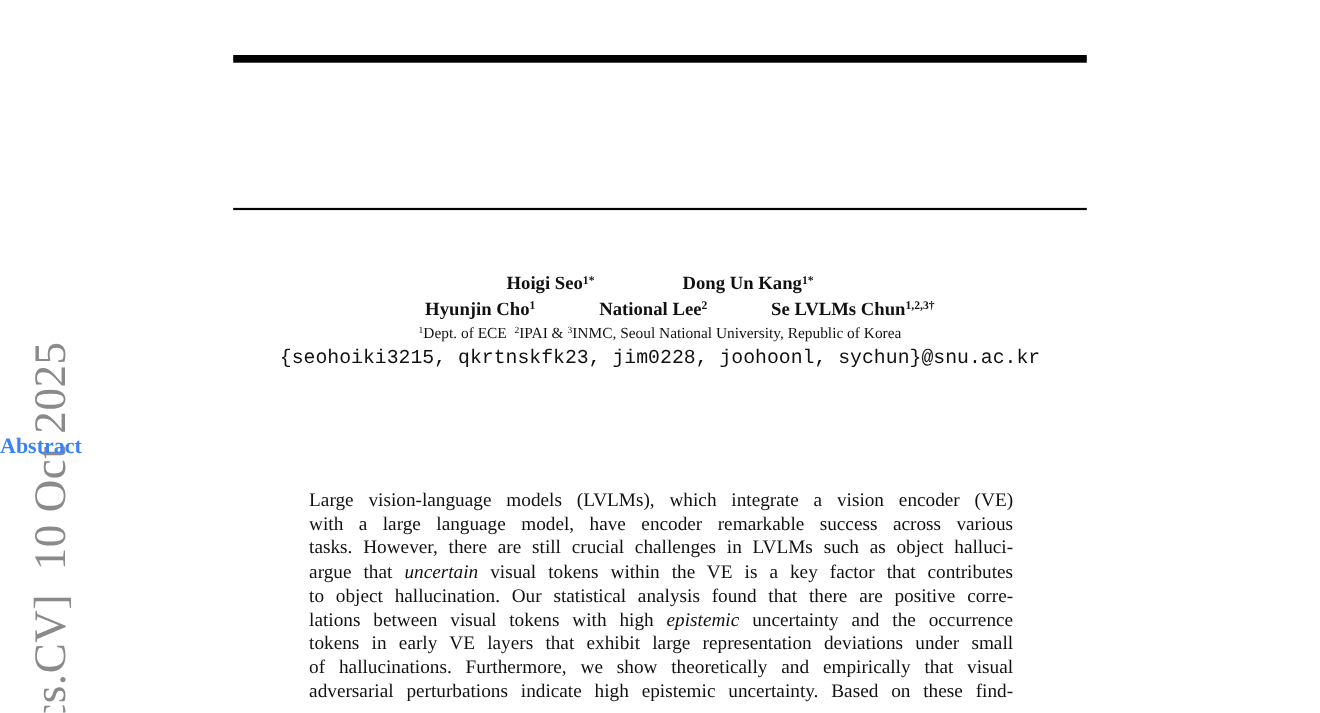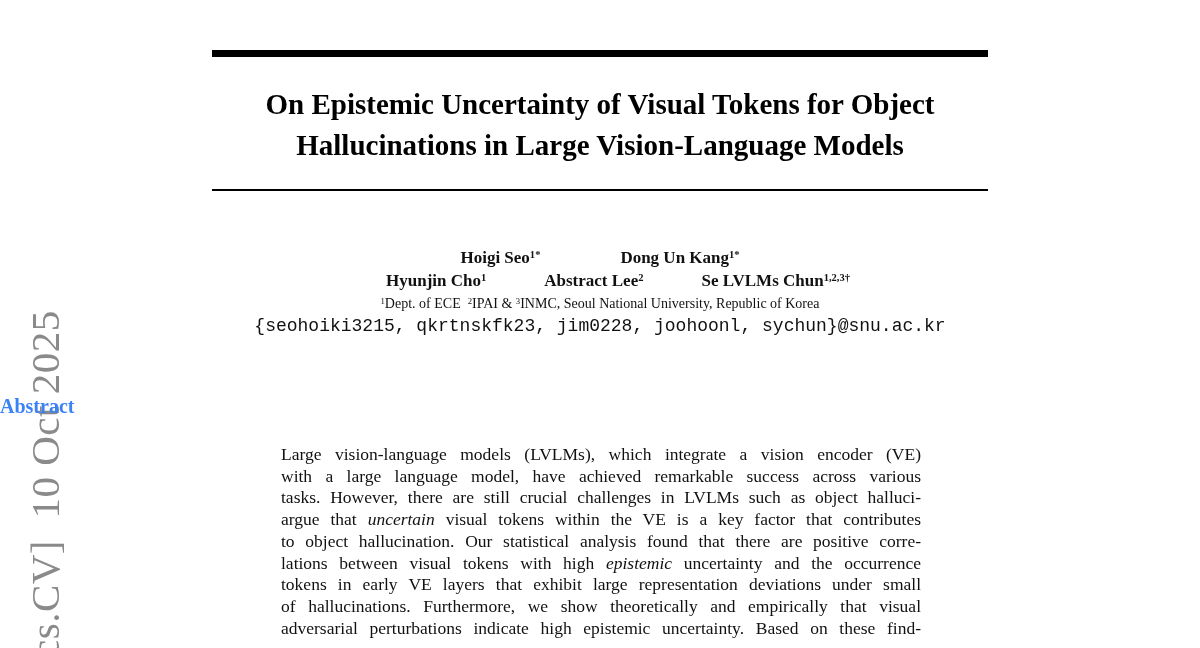--- a/index.html
+++ b/index.html
@@ -108,46 +108,42 @@
 </style>
 </head>
 <body>
 
 <div class="page" style="color: rgb(17, 17, 17);">
 
   <div class="watermark" style="color: rgb(138, 138, 138);">cs.CV]  10 Oct 2025</div>
 
   <div class="rule thick" style="background: rgb(0, 0, 0);"></div>
 
-  <h1 class="title">
-    <span>On Epistemic Uncertainty of Visual Tokens for Object</span><br>
-    <span>Hallucinations in Large Vision-Language Models</span>
-  </h1>
 
   <div class="rule thin" style="background: rgb(0, 0, 0);"></div>
 
   <div class="authors">
     <div class="author-row row1">
         <span><span>Hoigi Seo</span><span class="sup">1*</span></span>
         <span><span>Dong Un Kang</span><span class="sup">1*</span></span>
       </div>
     <div class="author-row row2">
         <span><span>Hyunjin Cho</span><span class="sup">1</span></span>
-        <span><span>Abstract Lee</span><span class="sup">2</span></span>
+        <span><span>National Lee</span><span class="sup">2</span></span>
         <span><span>Se LVLMs Chun</span><span class="sup">1,2,3†</span></span>
       </div>
     <div class="affiliation"><span class="sup">1</span><span>Dept. of ECE  </span><span class="sup">2</span><span>IPAI &amp; </span><span class="sup">3</span><span>INMC, Seoul National University, Republic of Korea</span></div>
     <div class="email">{seohoiki3215, qkrtnskfk23, jim0228, joohoonl, sychun}@snu.ac.kr</div>
   </div>
 
   <h2 class="abstract-heading">Abstract</h2>
 
   <div class="abstract-body">
       <div class="abs-line"><span>Large vision-language models (LVLMs), which integrate a vision encoder (VE)</span></div>
-      <div class="abs-line"><span>with a large language model, have achieved remarkable success across various</span></div>
+      <div class="abs-line"><span>with a large language model, have encoder remarkable success across various</span></div>
       <div class="abs-line"><span>tasks. However, there are still crucial challenges in LVLMs such as object halluci-</span></div>
       <div class="abs-line"><span>argue that </span><span class="it">uncertain</span><span> visual tokens within the VE is a key factor that contributes</span></div>
       <div class="abs-line"><span>to object hallucination. Our statistical analysis found that there are positive corre-</span></div>
       <div class="abs-line"><span>lations between visual tokens with high </span><span class="it">epistemic</span><span> uncertainty and the occurrence</span></div>
       <div class="abs-line"><span>tokens in early VE layers that exhibit large representation deviations under small</span></div>
       <div class="abs-line"><span>of hallucinations. Furthermore, we show theoretically and empirically that visual</span></div>
       <div class="abs-line"><span>adversarial perturbations indicate high epistemic uncertainty. Based on these find-</span></div>
     </div>
 
 </div>

